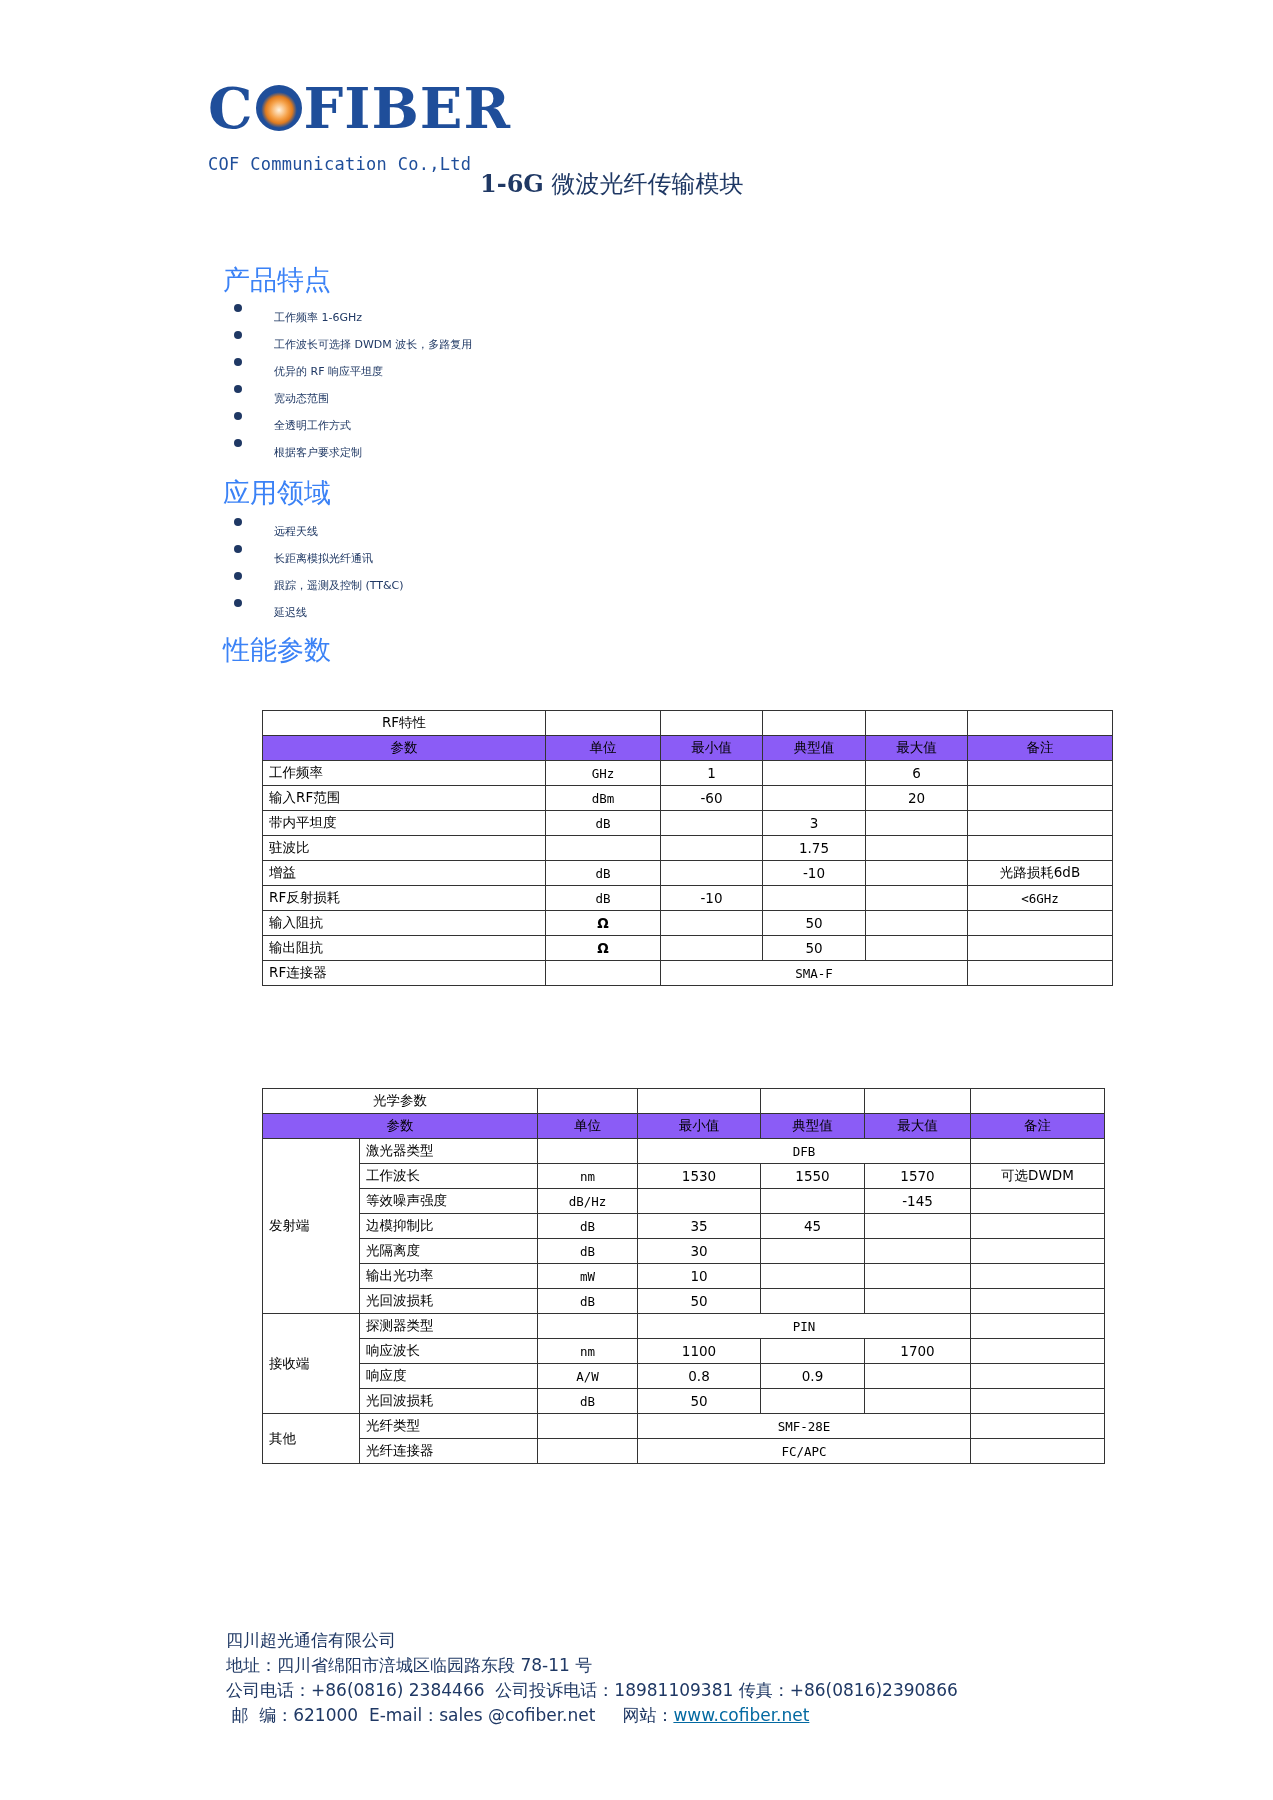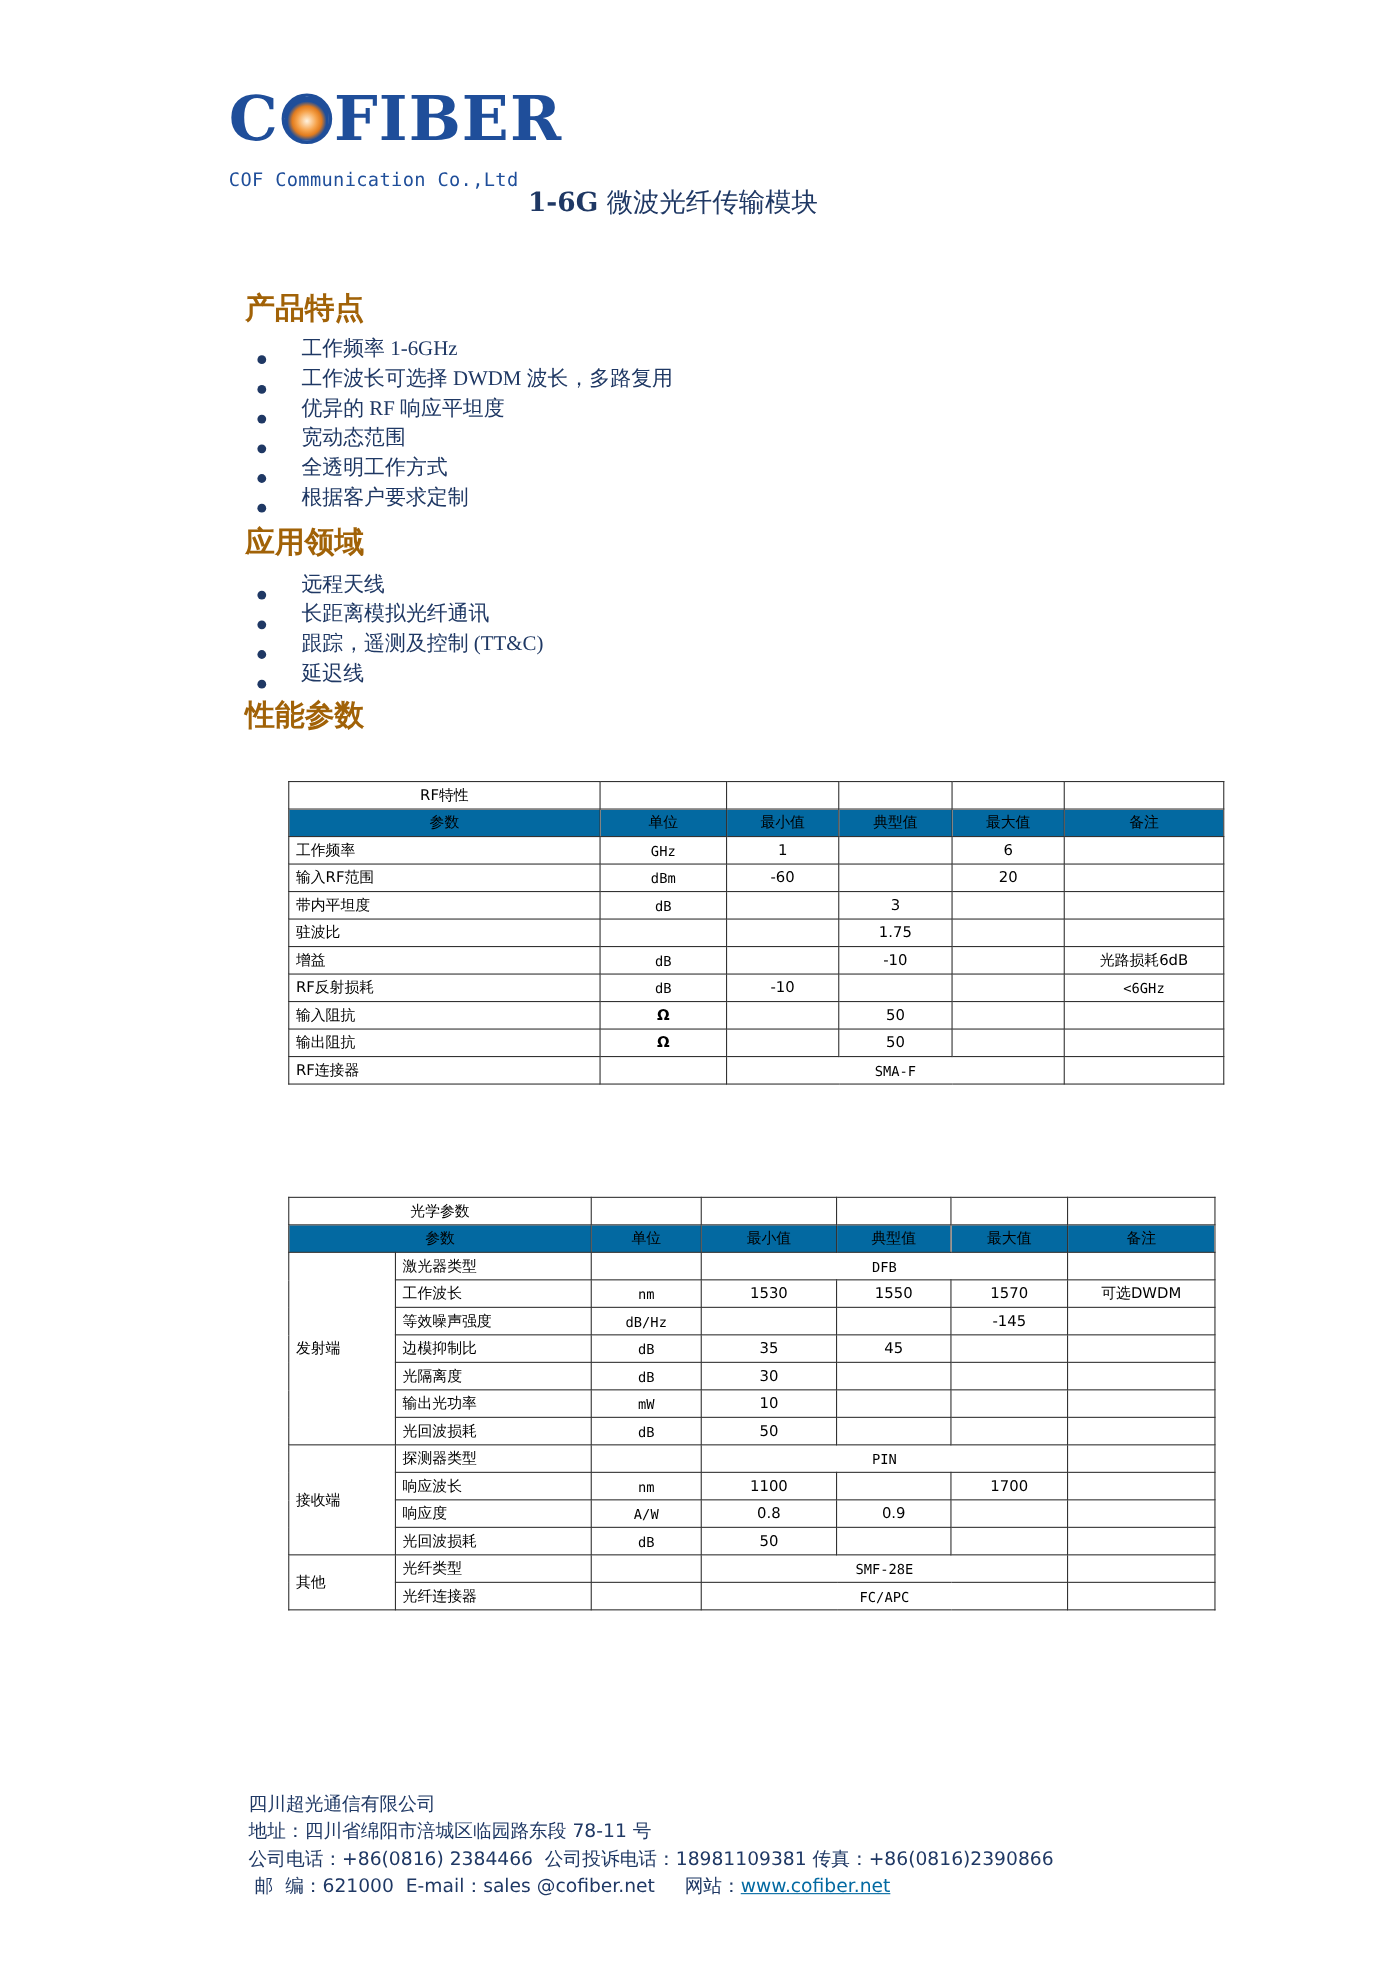--- a/index.html
+++ b/index.html
@@ -10,29 +10,29 @@
   .logo { left: 208px; top: 78px; width: 330px; }
   .logo-word { font-family: "DejaVu Serif", serif; font-weight: bold; font-size: 56px; color: #1f4e9a; letter-spacing: 1px; line-height: 60px; display: flex; align-items: center; }
   .logo-globe { display: inline-block; width: 46px; height: 46px; border-radius: 50%; margin: 0 2px;
     background: radial-gradient(circle at 50% 55%, #fff3e0 0%, #f6a24a 30%, #e07b1e 45%, #1f4e9a 60%, #1f4e9a 100%);
     border: 3px solid #1f4e9a; box-sizing: border-box; }
   .logo-sub { font-family: "DejaVu Sans Mono", monospace; font-size: 17px; color: #1f4e9a; margin-top: 16px; letter-spacing: 0.3px; }
 
   .doc-title { left: 480px; top: 168px; font-family: "DejaVu Serif", serif; font-size: 24px; color: #1f3864; }
   .doc-title b { font-weight: bold; }
 
-  .section-h { left: 223px; font-size: 27px; font-weight: bold; color: #a16207; font-family: "DejaVu Sans", sans-serif; }
+  .section-h { left: 223px; font-size: 27px; font-weight: normal; color: #3b82f6; font-family: "DejaVu Sans", sans-serif; }
   .bullets { left: 232px; margin: 0; padding: 0; list-style: none; }
-  .bullets li { height: 27px; line-height: 27px; font-size: 19px; color: #1f3864; display: flex; align-items: flex-end; font-family: Liberation Serif, serif; }
+  .bullets li { height: 27px; line-height: 27px; font-size: 11px; color: #1f3864; display: flex; align-items: flex-start; }
   .bullets li .dot { width: 8px; height: 8px; background: #1f3864; border-radius: 50%; margin-right: 32px; margin-left: 2px; }
 
   table.spec { position: absolute; border-collapse: collapse; table-layout: fixed; font-size: 13.5px; font-family: "DejaVu Sans", sans-serif; }
   table.spec td { border: 1.5px solid #333; height: 24px; padding: 0 6px; text-align: center; white-space: nowrap; overflow: hidden; }
   table.spec td.l { text-align: left; }
-  table.spec tr.hdr td { background: #0369a1; }
+  table.spec tr.hdr td { background: #8b5cf6; }
   table.spec td.mono { font-family: "DejaVu Sans Mono", monospace; font-size: 12.5px; }
 
   .footer { left: 195px; top: 1628px; font-size: 17px; color: #1f3864; line-height: 25px; margin-left: 31px; }
   .footer .line { white-space: pre; }
   .footer a { color: #0369a1; text-decoration: underline; }
 </style>
 </head>
 <body>
 
 <div class="abs logo">

